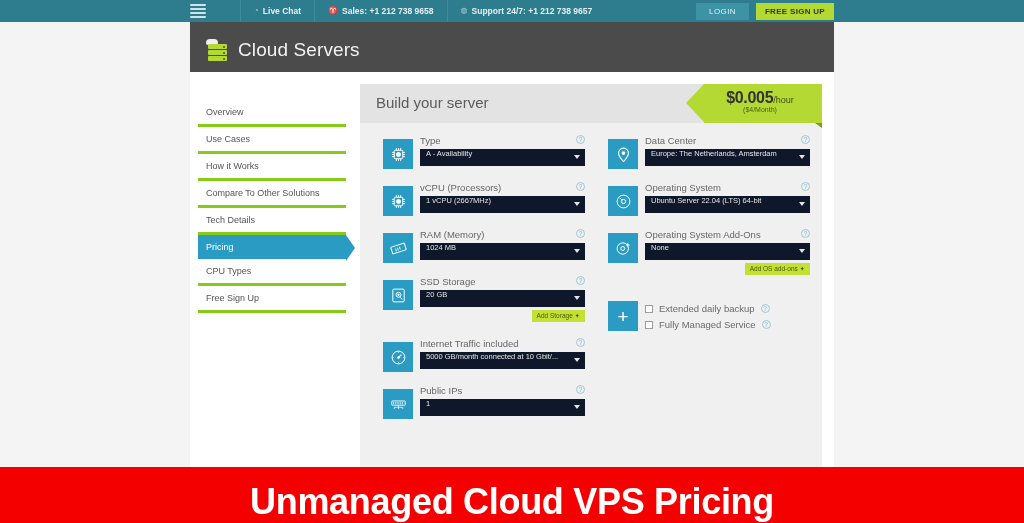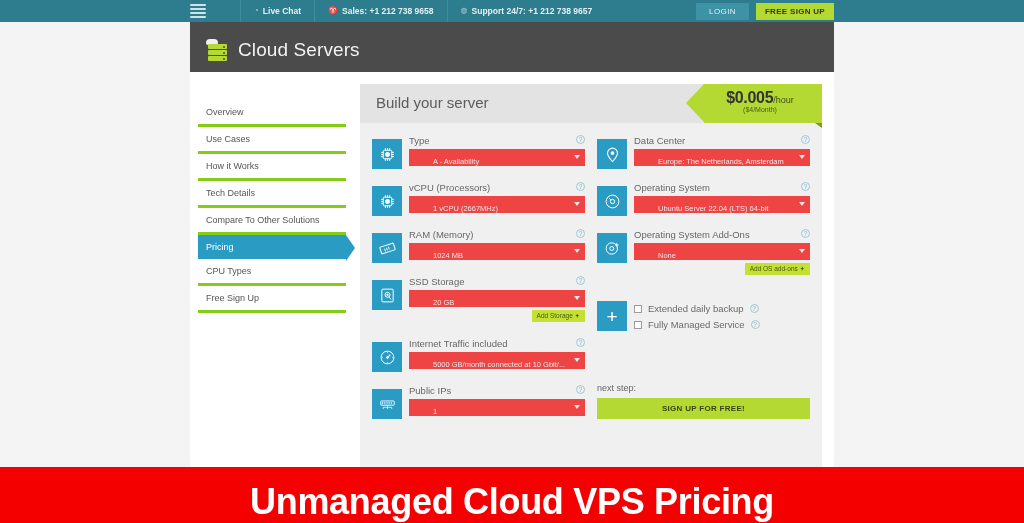--- a/index.html
+++ b/index.html
@@ -87,36 +87,36 @@
     content: ""; position: absolute; right: 0; bottom: -5px;
     border-left: 7px solid transparent; border-top: 5px solid #7d9a20;
   }
   .pricetag .amt { font-size: 16px; font-weight: bold; color: #333; letter-spacing: -.3px; }
   .pricetag .per { font-size: 9px; color: #3f4d16; }
   .pricetag .mo { font-size: 7px; color: #4d5d1c; margin-top: -1px; }
 
   .cols { display: flex; padding: 12px 12px 0 12px; gap: 12px; }
   .col { width: 214px; }
 
-  .field { display: flex; gap: 7px; margin-bottom: 13px; }
+  .field { display: flex; gap: 7px; margin-bottom: 13px; margin-left: 11px; }
   .ficon {
     width: 30px; height: 30px; background: #2a9cc4; flex: 0 0 30px;
     display: flex; align-items: center; justify-content: center; margin-top: 4px;
   }
   .ficon svg { width: 17px; height: 17px; }
   .fbody { flex: 1; min-width: 0; position: relative; }
   .flabel { font-size: 9.5px; color: #666; margin-bottom: 3px; padding-right: 14px; }
   .help {
     position: absolute; right: 0; top: 0; width: 9px; height: 9px; border-radius: 50%;
     border: 1px solid #9dc9da; color: #7fb4ca; font-size: 6.5px; line-height: 7px;
     text-align: center; cursor: pointer;
   }
   .select {
-    background: #ef4444; color: #e6e6e6; font-size: 7.5px; height: 17px;
-    display: flex; align-items: flex-end; padding: 0 16px 0 24px;
+    background: #0f172a; color: #e6e6e6; font-size: 7.5px; height: 17px;
+    display: flex; align-items: flex-start; padding: 0 16px 0 6px;
     position: relative; cursor: pointer; overflow: hidden; white-space: nowrap;
   }
   .select .caret {
     position: absolute; right: 5px; top: 6px;
     border-left: 3.5px solid transparent; border-right: 3.5px solid transparent;
     border-top: 4px solid #e6e6e6;
   }
   .addon {
     display: inline-block; background: #c3e033; color: #4a5a14;
     font-size: 6.5px; padding: 2px 5px; margin-top: 3px; float: right; cursor: pointer;
@@ -182,22 +182,22 @@
       <h1>Cloud Servers</h1>
     </div>
   </div>
 
   <div class="main">
 
     <div class="sidenav">
       <div class="navitem">Overview</div>
       <div class="navitem">Use Cases</div>
       <div class="navitem">How it Works</div>
+      <div class="navitem">Compare To Other Solutions</div>
       <div class="navitem">Tech Details</div>
-      <div class="navitem">Compare To Other Solutions</div>
       <div class="navitem active">Pricing</div>
       <div class="navitem">CPU Types</div>
       <div class="navitem">Free Sign Up</div>
     </div>
 
     <div class="builder">
       <div class="builder-head">
         <h2>Build your server</h2>
         <div class="pricetag">
           <div>
@@ -390,24 +390,20 @@
                 <span class="help" style="position:static;">?</span>
               </div>
               <div class="checkrow">
                 <span class="cbox"></span>
                 <span class="clabel">Fully Managed Service</span>
                 <span class="help" style="position:static;">?</span>
               </div>
             </div>
           </div>
 
-          <div class="nextstep">
-            <div class="nextlabel">next step:</div>
-            <div class="signup">SIGN UP FOR FREE!</div>
-          </div>
 
         </div>
       </div>
     </div>
   </div>
 
   <div class="banner">
     <span>Unmanaged Cloud VPS Pricing</span>
   </div>
 

